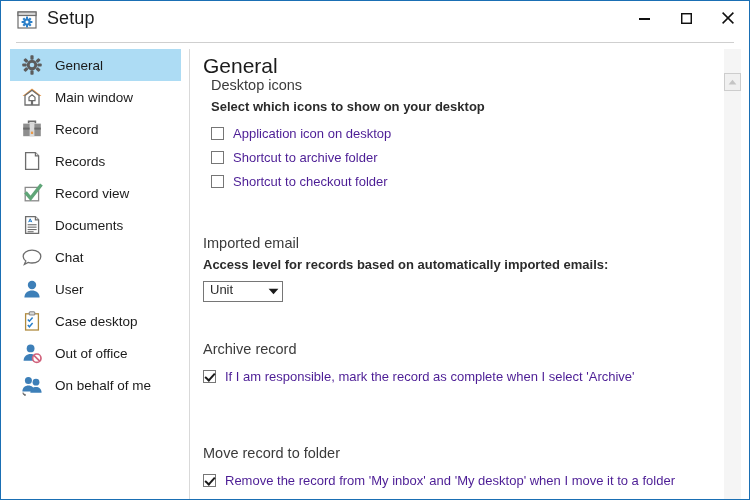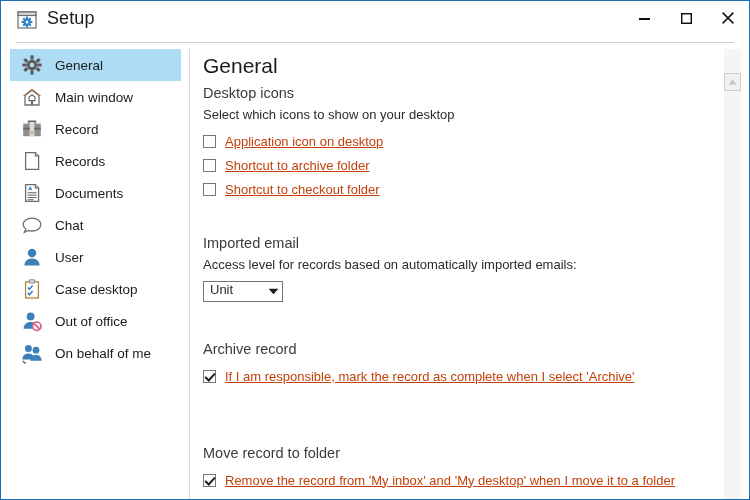--- a/index.html
+++ b/index.html
@@ -150,20 +150,21 @@
     font-size: 14.5px;
     color: #3b3b3b;
     margin: 0 0 6px 0;
     white-space: nowrap;
   }
   .section-desc {
     font-size: 13px;
     color: #2b2b2b;
     margin: 0 0 7px 0;
     white-space: nowrap;
+    font-weight: bold;
   }
   .cb-row {
     display: flex;
     align-items: center;
     height: 24px;
     cursor: default;
   }
   .cb-box {
     width: 13px;
     height: 13px;
@@ -180,23 +181,22 @@
     left: 3px;
     top: 0px;
     width: 4px;
     height: 8px;
     border: solid #1b1b1b;
     border-width: 0 2px 2px 0;
     transform: rotate(42deg);
   }
   .cb-label {
     font-size: 13px;
-    color: #c2410c;
+    color: #4c1d95;
     white-space: nowrap;
-    text-decoration: underline;
   }
 
   .dropdown {
     margin-top: 3px;
     width: 80px;
     height: 21px;
     box-sizing: border-box;
     border: 1px solid #767676;
     background: #ffffff;
     display: flex;
@@ -348,20 +348,29 @@
     <div class="nav-item">
       <span class="nav-icon">
         <svg width="22" height="22" viewBox="0 0 22 22">
           <path d="M4.6 2.6 L14.4 2.6 L17.6 5.8 L17.6 19.4 L4.6 19.4 Z" fill="#ffffff" stroke="#6d6d6d" stroke-width="1.3"></path>
           <path d="M14.4 2.6 L14.4 5.8 L17.6 5.8" fill="#e2e2e2" stroke="#6d6d6d" stroke-width="1.2"></path>
         </svg>
       </span>
       <span class="nav-label">Records</span>
     </div>
 
+    <div class="nav-item">
+      <span class="nav-icon">
+        <svg width="22" height="22" viewBox="0 0 22 22">
+          <rect x="4.2" y="5.4" width="13.4" height="13.4" fill="#ffffff" stroke="#8a8a8a" stroke-width="1.3"></rect>
+          <path d="M5.6 11.6 L9.6 16.4 L19.4 3.8" fill="none" stroke="#5fa577" stroke-width="3.4" stroke-linecap="square"></path>
+        </svg>
+      </span>
+      <span class="nav-label">Record view</span>
+    </div>
 
     <div class="nav-item">
       <span class="nav-icon">
         <svg width="22" height="22" viewBox="0 0 22 22">
           <path d="M4.6 2.6 L14.4 2.6 L17.6 5.8 L17.6 19.4 L4.6 19.4 Z" fill="#ffffff" stroke="#6d6d6d" stroke-width="1.3"></path>
           <path d="M14.4 2.6 L14.4 5.8 L17.6 5.8" fill="#e2e2e2" stroke="#6d6d6d" stroke-width="1.2"></path>
           <path d="M7.6 8.2 L9.2 4.8 L10.8 8.2 M8.1 7.2 L10.3 7.2" fill="none" stroke="#2a7fc9" stroke-width="1"></path>
           <g fill="#6d6d6d">
             <rect x="6.6" y="10.2" width="9" height="1.1"></rect>
             <rect x="6.6" y="12.6" width="9" height="1.1"></rect>
@@ -429,21 +438,21 @@
       <span class="nav-label">On behalf of me</span>
     </div>
   </div>
 
   <div class="sidebar-sep"></div>
 
   <div class="content">
 
     <div class="page-title">General</div>
 
-    <div class="section" style="top:40px;">
+    <div class="section" style="top:32px;margin-left:8px;">
       <div class="section-title">Desktop icons</div>
       <div class="section-desc">Select which icons to show on your desktop</div>
 
       <div class="cb-row">
         <span class="cb-box"></span>
         <span class="cb-label">Application icon on desktop</span>
       </div>
       <div class="cb-row">
         <span class="cb-box"></span>
         <span class="cb-label">Shortcut to archive folder</span>

